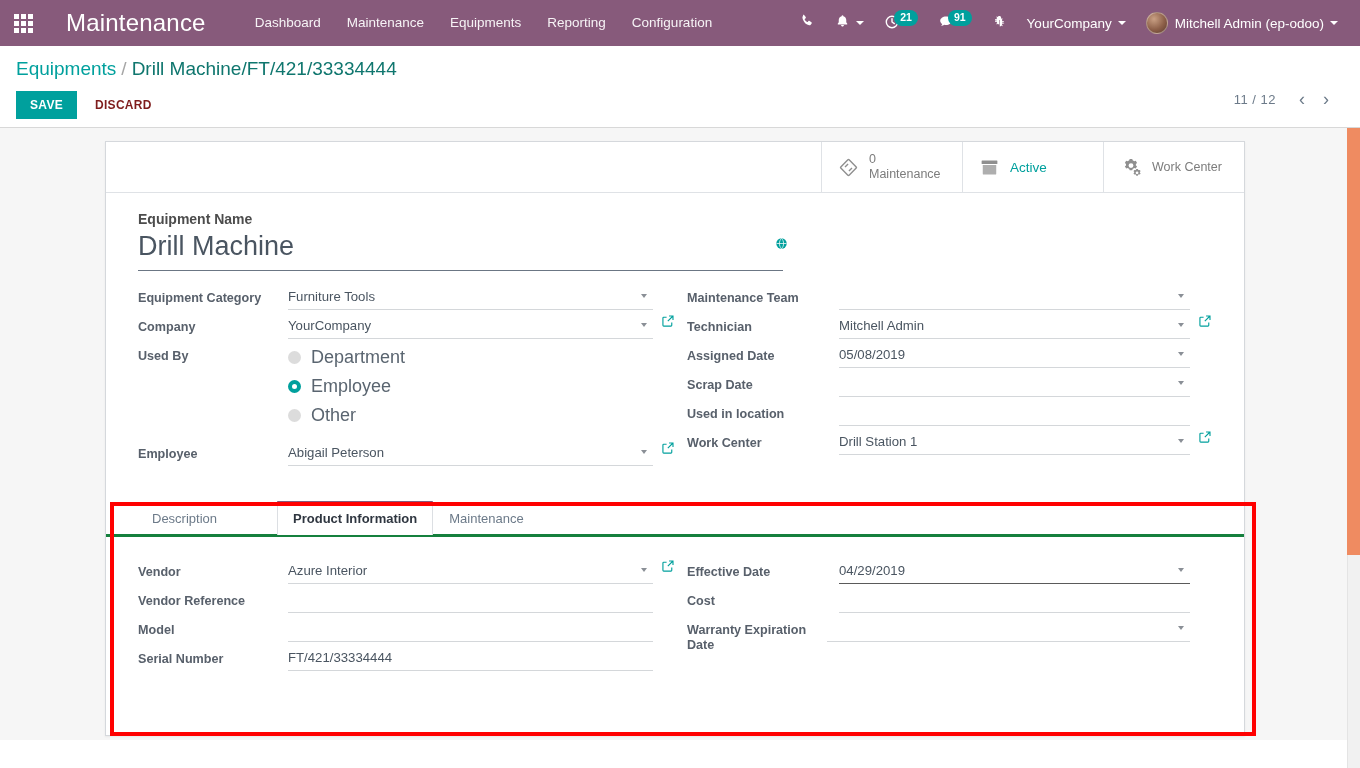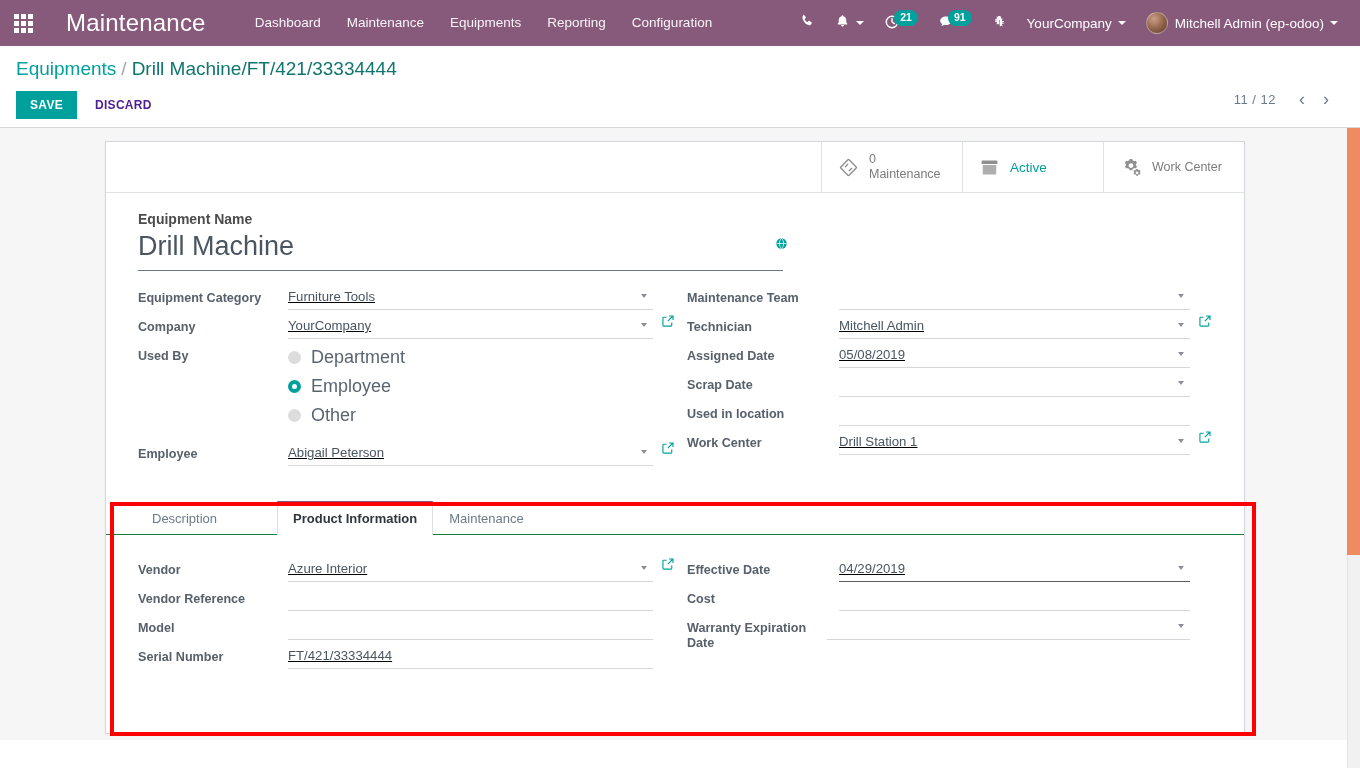--- a/index.html
+++ b/index.html
@@ -96,21 +96,21 @@
   .breadcrumb .crumb-active { color: #0f766e; }
   .btn-row { margin-top: 9px; display: flex; align-items: center; }
   .btn-save {
     background: #00a09d; color: #fff;
     border: none; font-size: 12px; font-weight: 700;
     letter-spacing: .3px;
     padding: 7px 14px; cursor: pointer;
     border-radius: 0;
   }
   .btn-discard {
-    background: transparent; color: #4c1d95;
+    background: transparent; color: #7f1d1d;
     border: none; font-size: 12px; font-weight: 700;
     letter-spacing: .3px;
     padding: 7px 14px; margin-left: 4px; cursor: pointer;
   }
   .pager {
     position: absolute; right: 22px; top: 44px;
     display: flex; align-items: center;
     font-size: 13px; color: #6c7a89;
   }
   .pager .pager-count { margin-right: 14px; letter-spacing: .5px; }
@@ -176,21 +176,21 @@
   .cols { display: flex; }
   .col { width: 50%; }
   .col-right { padding-left: 12px; }
   .frow { display: flex; align-items: flex-start; margin-bottom: 1px; min-height: 28px; }
   .flabel {
     width: 150px; flex: none;
     font-size: 12.6px; font-weight: 700; color: #58606b;
     padding-top: 6px; line-height: 15px;
   }
   .col-right .flabel { width: 152px; }
-  .fval { position: relative; flex: 1; display: flex; align-items: center; text-decoration: underline; }
+  .fval { position: relative; flex: 1; display: flex; align-items: center; }
   .finput {
     width: 100%;
     border: none; border-bottom: 1px solid #d4d7da;
     outline: none; background: transparent;
     font-size: 13.2px; color: #4a5561;
     padding: 4px 20px 5px 0;
     font-family: "Liberation Sans", sans-serif;
   }
   .finput.focused { border-bottom: 1px solid #5a5a5a; }
   .finput.plain { padding-right: 4px; }
@@ -214,21 +214,21 @@
   }
   .radio-dot.on {
     background: #fff; border: 4px solid #00a09d;
     width: 13px; height: 13px;
   }
   .radio-label { font-size: 18px; color: #5a6570; }
   .spacer-row { height: 10px; }
 
   
   .notebook { margin-top: 20px; }
-  .tabs { display: flex; border-bottom: 1px solid #15803d; padding-left: 30px; }
+  .tabs { display: flex; border-bottom: 3px solid #15803d; padding-left: 30px; }
   .tab {
     padding: 8px 15px 8px 15px;
     font-size: 13px; color: #6c7a89;
     border: 1px solid transparent;
     border-bottom: none;
     cursor: pointer;
     position: relative; top: 1px;
     background: transparent;
     line-height: 17px;
   }

